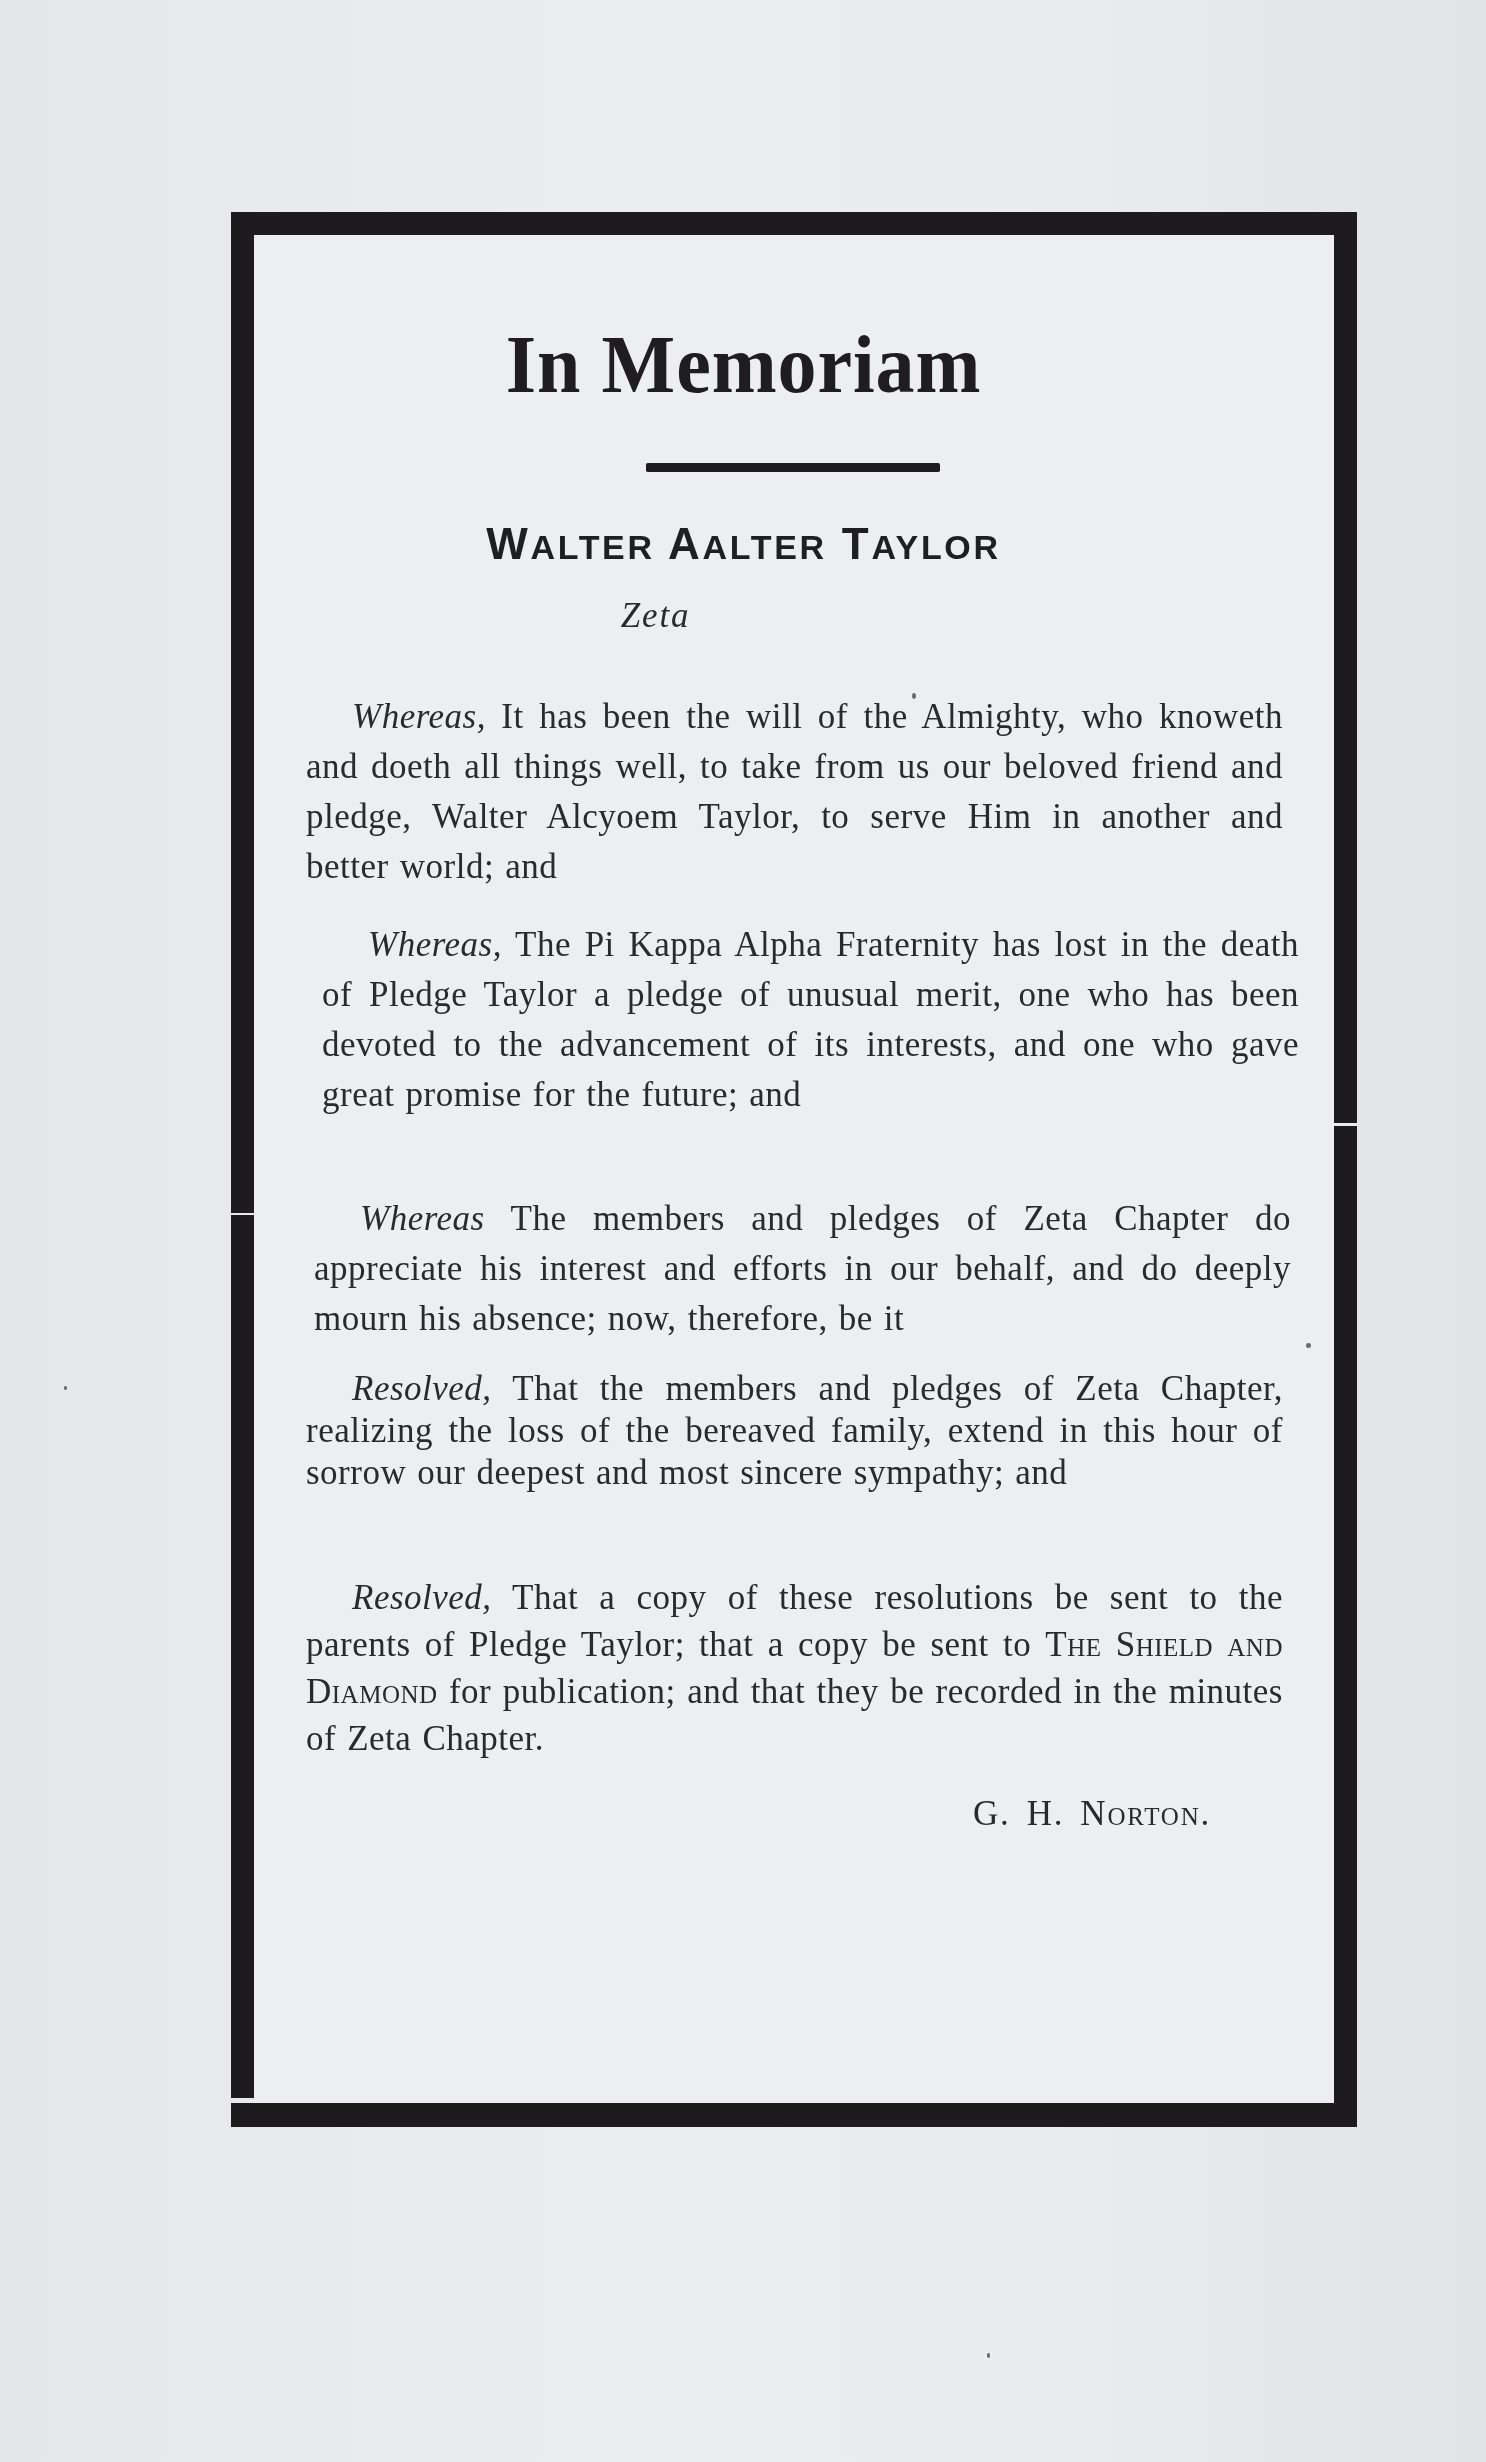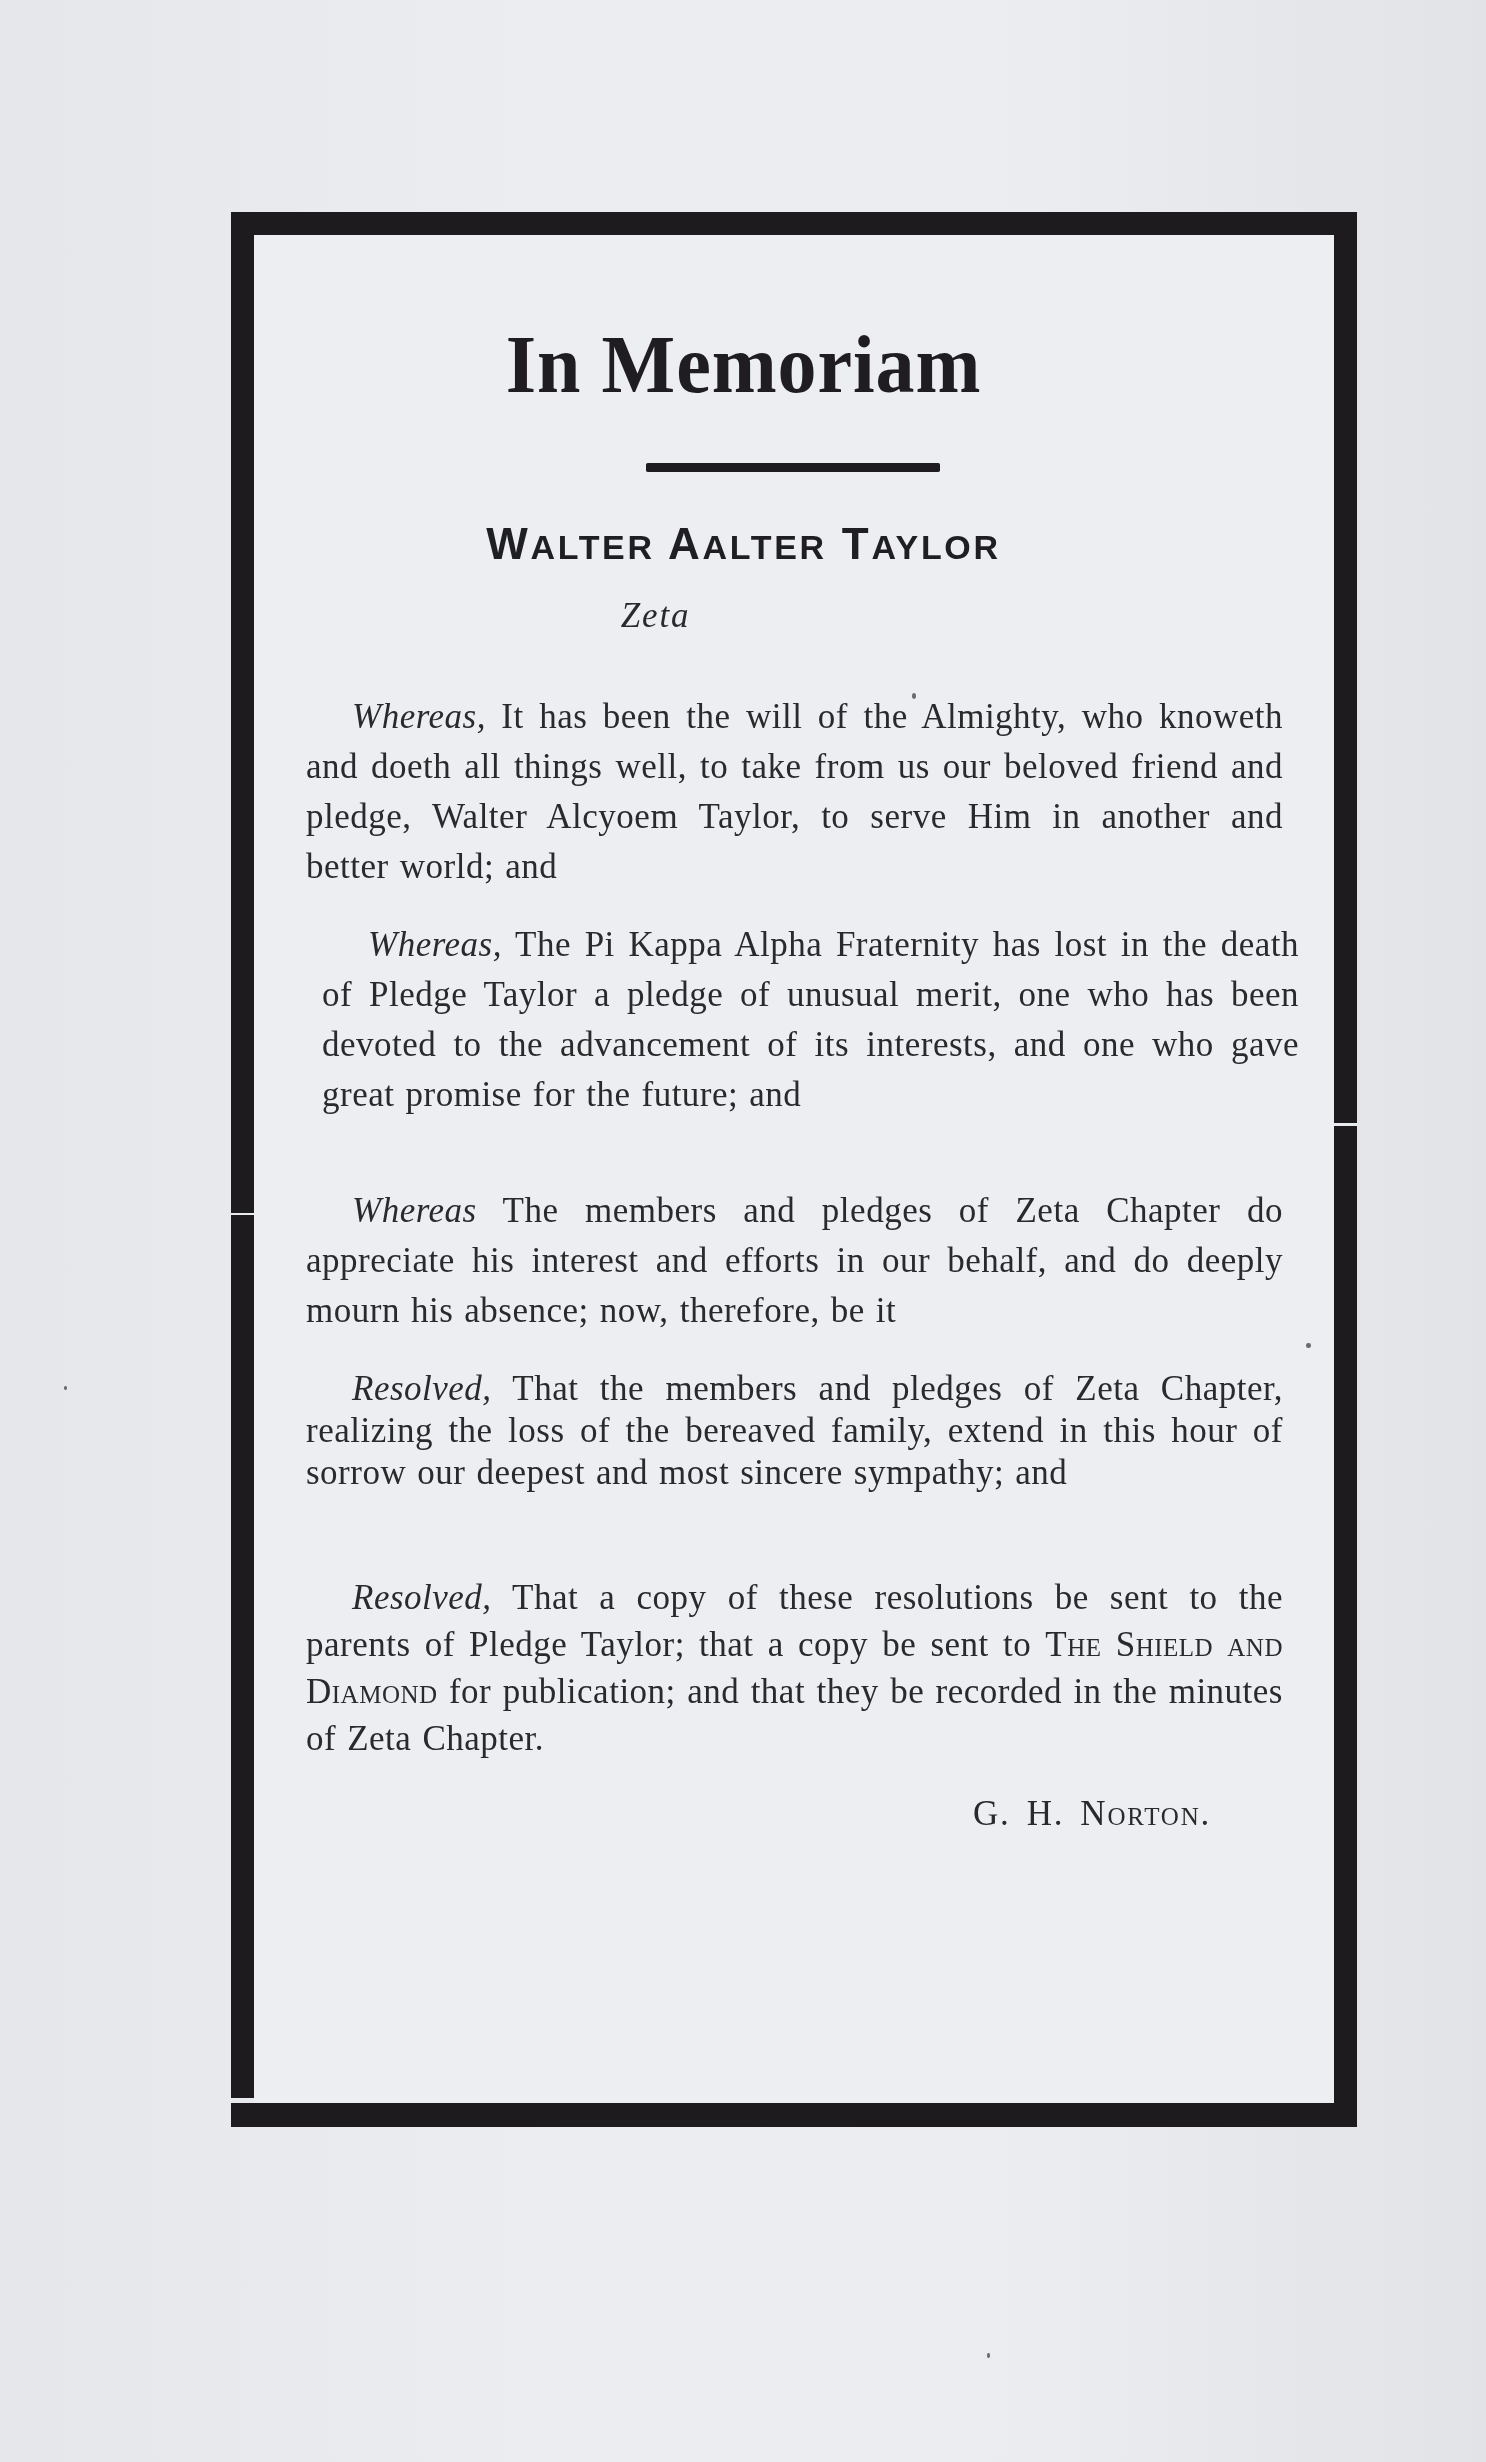--- a/index.html
+++ b/index.html
@@ -78,21 +78,21 @@
 <div class="title-rule"></div>
 
 <div class="name"><span>W</span><span class="sc">ALTER</span> <span>A</span><span class="sc">ALTER</span> <span>T</span><span class="sc">AYLOR</span></div>
 
 <div class="chapter">Zeta</div>
 
 <p class="para indent p1" style="margin:0"><span class="lead">Whereas,</span><span> It has been the will of the Almighty, who knoweth and doeth all things well, to take from us our beloved friend and pledge, Walter Alcyoem Taylor, to serve Him in another and better world; and</span></p>
 
 <p class="para indent p2" style="margin:16px"><span class="lead">Whereas,</span><span> The Pi Kappa Alpha Fraternity has lost in the death of Pledge Taylor a pledge of unusual merit, one who has been devoted to the advancement of its interests, and one who gave great promise for the future; and</span></p>
 
-<p class="para indent p3" style="margin:0"><span class="lead">Whereas</span><span> The members and pledges of Zeta Chapter do appreciate his interest and efforts in our behalf, and do deeply mourn his absence; now, therefore, be it</span></p>
+<p class="para indent p3" style="margin:8px"><span class="lead">Whereas</span><span> The members and pledges of Zeta Chapter do appreciate his interest and efforts in our behalf, and do deeply mourn his absence; now, therefore, be it</span></p>
 
 <p class="para indent p4" style="margin:0"><span class="lead">Resolved,</span><span> That the members and pledges of Zeta Chapter, realizing the loss of the bereaved family, extend in this hour of sorrow our deepest and most sincere sympathy; and</span></p>
 
 <p class="para indent p5" style="margin:0"><span class="lead">Resolved,</span><span> That a copy of these resolutions be sent to the parents of Pledge Taylor; that a copy be sent to </span><span class="sc-text">The Shield and Diamond</span><span> for publication; and that they be recorded in the minutes of Zeta Chapter.</span></p>
 
 <div class="signature">G. H. Norton.</div>
 
 <div class="speck" style="left:912px;top:693px;width:3.6px;height:5.5px;"></div>
 <div class="speck" style="left:1306px;top:1343px;width:4.6px;height:4.6px;"></div>
 <div class="speck" style="left:987px;top:2353px;width:2.7px;height:4.6px;"></div>

